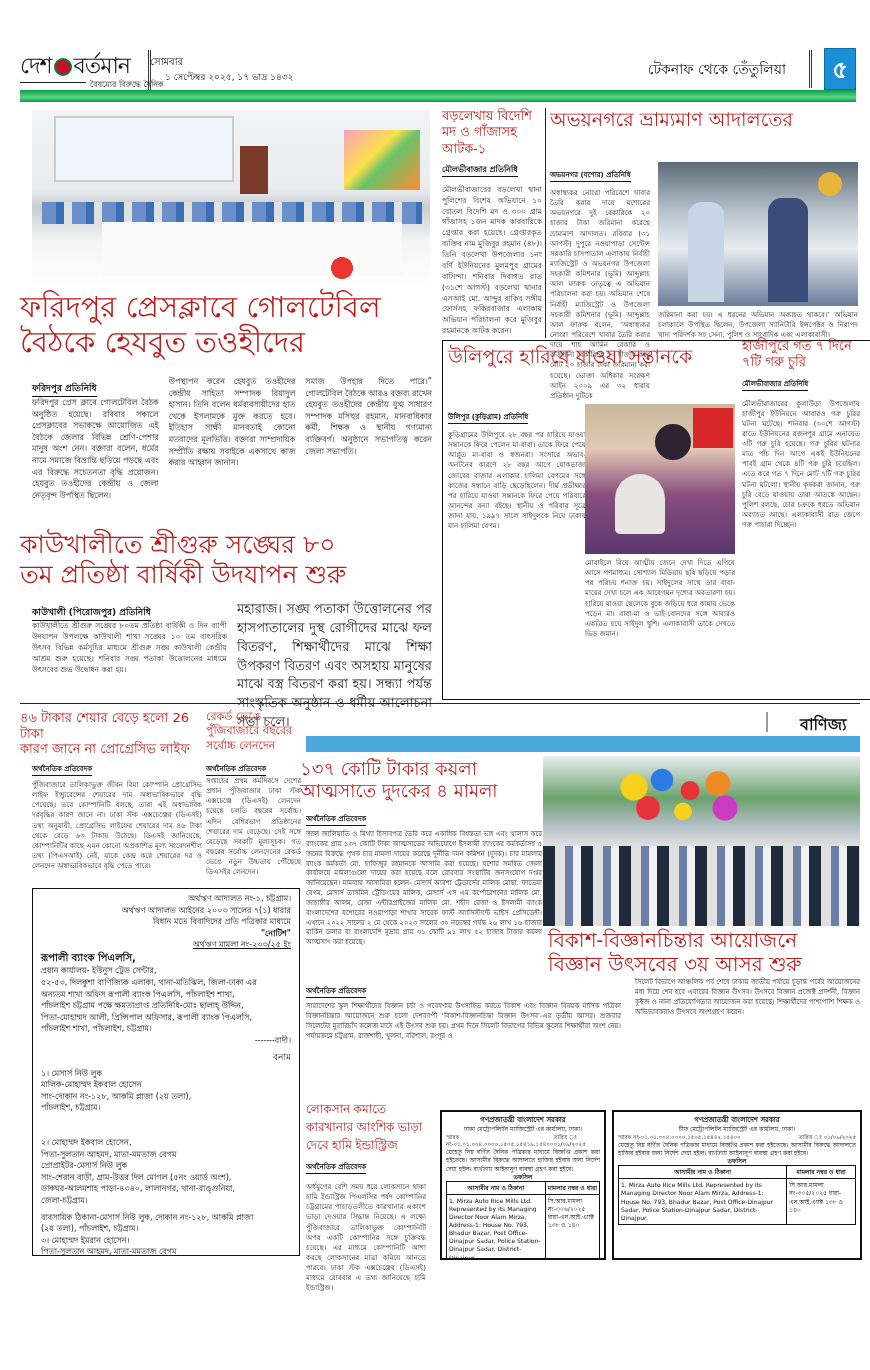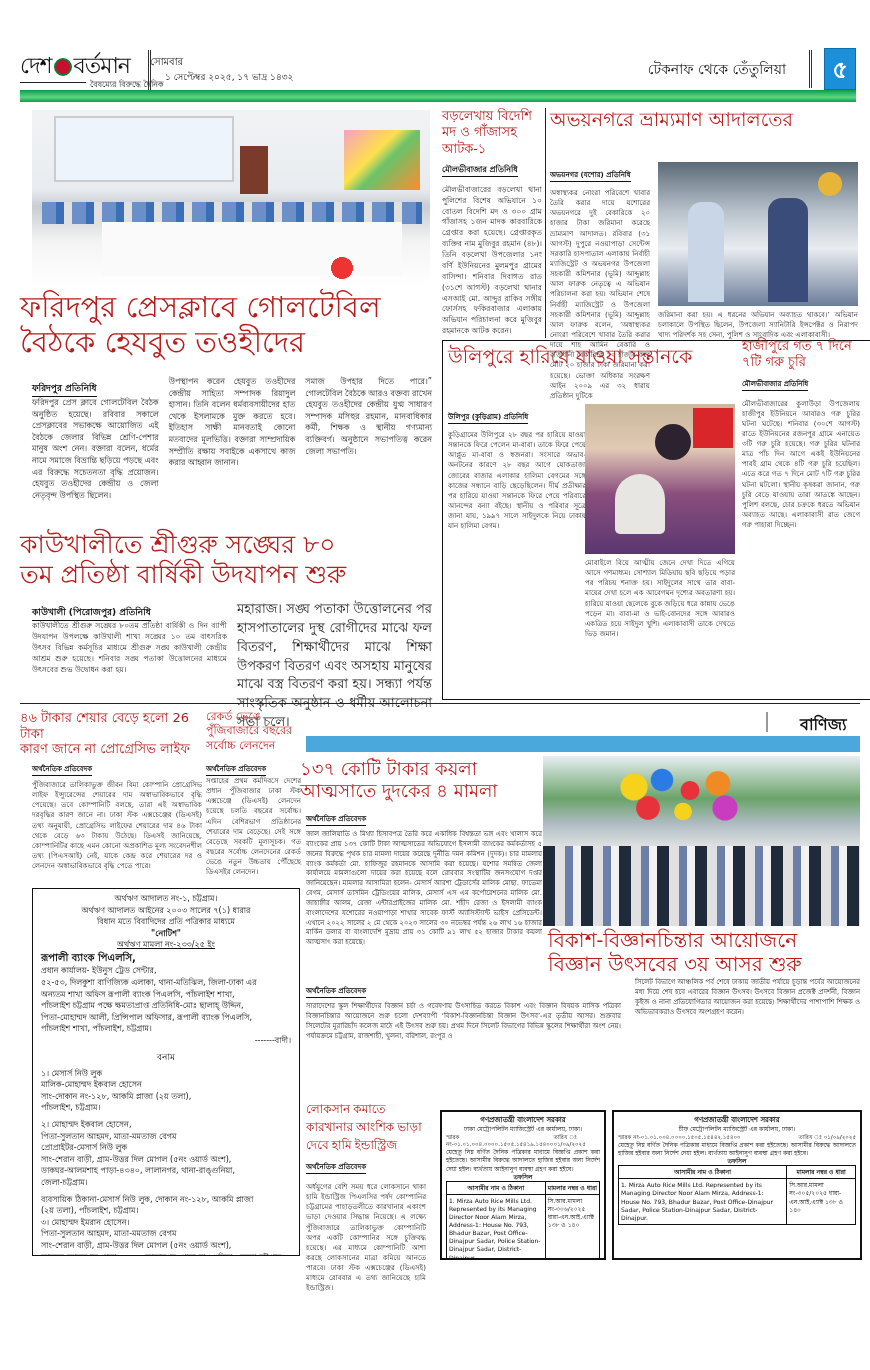--- a/index.html
+++ b/index.html
@@ -19,21 +19,21 @@
 .greenbar{left:20px;top:90px;width:836px;height:12px;background:linear-gradient(#0a9e46,#5ed48a 60%,#0a9e46)}
 .photo{overflow:hidden}
 .h1{font-family:"DejaVu Serif",serif;line-height:1.2;color:#b91c1c}
 .byline{font-size:9px;font-weight:bold;border-bottom:1px solid #111;display:inline-block}
 .body{font-size:8px;line-height:1.45;text-align:justify;color:#222}
 .cols{display:flex;gap:10px}
 .cols>div{flex:1}
 .box{border:1px solid #111}
 .divline{background:#222}
 .notice{font-size:8px;line-height:1.45}
-.notice .c{text-align:center}
+.notice .c{text-align:right}
 .tenders{font-size:6px;line-height:1.35}
 .tenders table{width:100%;border-collapse:collapse}
 .tenders td,.tenders th{border:1px solid #111;padding:2px;vertical-align:top;font-size:6px}
 </style>
 </head>
 <body>
 
 <div class="abs masthead">
   <div class="logo">
     <span>দেশ</span><span class="emb"></span><span>বর্তমান</span>
@@ -171,21 +171,21 @@
 <div class="abs" style="left:306px;top:978px;width:554px">
   <div class="cols" style="gap:14px">
     <div style="flex:1.4"><span class="byline" style="font-size:7px">অর্থনৈতিক প্রতিবেদক</span><p class="body" style="margin-top:4px;font-size:6.8px">সারাদেশের স্কুল শিক্ষার্থীদের বিজ্ঞান চর্চা ও গবেষণায় উৎসাহিত করতে বিকাশ এবং বিজ্ঞান বিষয়ক মাসিক পত্রিকা বিজ্ঞানচিন্তার আয়োজনে শুরু হলো দেশব্যাপী ‘বিকাশ-বিজ্ঞানচিন্তা বিজ্ঞান উৎসব’-এর তৃতীয় আসর। শুক্রবার সিলেটের মুরারিচাঁদ কলেজ মাঠে এই উৎসব শুরু হয়। প্রথম দিনে সিলেট বিভাগের বিভিন্ন স্কুলের শিক্ষার্থীরা অংশ নেয়। পর্যায়ক্রমে চট্টগ্রাম, রাজশাহী, খুলনা, বরিশাল, রংপুর ও</p></div>
     <div>
         <p class="body" style="font-size:6.8px">সিলেট বিভাগে আঞ্চলিক পর্ব শেষে ঢাকায় জাতীয় পর্যায়ে চূড়ান্ত পর্বের আয়োজনের মধ্য দিয়ে শেষ হবে এবারের বিজ্ঞান উৎসব। উৎসবে বিজ্ঞান প্রজেক্ট প্রদর্শনী, বিজ্ঞান কুইজ ও নানা প্রতিযোগিতার আয়োজন করা হয়েছে। শিক্ষার্থীদের পাশাপাশি শিক্ষক ও অভিভাবকরাও উৎসবে অংশগ্রহণ করেন।</p>
       </div>
   </div>
 </div>
 
 <div class="abs" style="left:306px;top:1100px;width:120px">
-  <div class="h1" style="font-size:12px;line-height:1.5;font-family:Liberation Serif, serif">লোকসান কমাতে কারখানার আংশিক ভাড়া দেবে হামি ইন্ডাস্ট্রিজ</div>
+  <div class="h1" style="font-size:12px;line-height:1.5;font-family:Liberation Sans, sans-serif">লোকসান কমাতে কারখানার আংশিক ভাড়া দেবে হামি ইন্ডাস্ট্রিজ</div>
   <span class="byline" style="font-size:7px">অর্থনৈতিক প্রতিবেদক</span>
   <p class="body" style="margin-top:8px;font-size:7px">অর্ধযুগের বেশি সময় ধরে লোকসানে থাকা হামি ইন্ডাস্ট্রিজ পিএলসির পর্ষদ কোম্পানির চট্টগ্রামের পাহাড়তলীতে কারখানার একাংশ ভাড়া দেওয়ার সিদ্ধান্ত নিয়েছে। এ লক্ষ্যে পুঁজিবাজারে তালিকাভুক্ত কোম্পানিটি অপর একটি কোম্পানির সঙ্গে চুক্তিবদ্ধ হয়েছে। এর মাধ্যমে কোম্পানিটি আশা করছে লোকসানের মাত্রা কমিয়ে আনতে পারবে। ঢাকা স্টক এক্সচেঞ্জের (ডিএসই) মাধ্যমে রোববার এ তথ্য জানিয়েছে হামি ইন্ডাস্ট্রিজ।</p>
 </div>
 
 <div class="abs box notice" style="left:32px;top:888px;width:268px;height:368px;padding:4px 8px;overflow:hidden">
   <div class="c">অর্থঋণ আদালত নং-১, চট্টগ্রাম।</div>
   <div class="c">অর্থঋণ আদালত আইনের ২০০৩ সালের ৭(১) ধারার</div>
   <div class="c">বিধান মতে বিবাদিদের প্রতি পত্রিকার মাধ্যমে</div>
   <div class="c" style="font-weight:bold">"নোটিশ"</div>
   <div class="c" style="text-decoration:underline">অর্থঋণ মামলা নং-২৩৩/২৫ ইং</div>
@@ -194,21 +194,21 @@
       <div>প্রধান কার্যালয়- ইউনুস ট্রেড সেন্টার,</div>
       <div>৫২-৫৩, দিলকুশা বাণিজ্যিক এলাকা, থানা-মতিঝিল, জিলা-ঢাকা এর</div>
       <div>অন্যতম শাখা অফিস রূপালী ব্যাংক পিএলসি, পাঁচলাইশ শাখা,</div>
       <div>পাঁচলাইশ চট্টগ্রাম পক্ষে ক্ষমতাপ্রাপ্ত প্রতিনিধি-মোঃ ছালাহ্ উদ্দিন,</div>
       <div>পিতা-মোহাম্মদ আলী, প্রিন্সিপাল অফিসার, রূপালী ব্যাংক পিএলসি,</div>
       <div>পাঁচলাইশ শাখা, পাঁচলাইশ, চট্টগ্রাম।</div>
     </div>
   <div style="text-align:right">-------বাদী।</div>
   <div class="c" style="font-size:9px;margin:4px 0">বনাম</div>
   <div id="defendants">
-      <div style="margin-bottom: 5px;">
+      <div style="margin-bottom: 23px;">
         <div>১। মেসার্স নিউ লুক</div>
         <div>মালিক-মোহাম্মদ ইকবাল হোসেন</div>
         <div>সাং-দোকান নং-১২৮, আকমি প্লাজা (২য় তলা),</div>
         <div>পাঁচলাইশ, চট্টগ্রাম।</div>
       </div>
       <div style="margin-bottom: 5px;">
         <div>২। মোহাম্মদ ইকবাল হোসেন,</div>
         <div>পিতা-সুলতান আহমদ, মাতা-মমতাজ বেগম</div>
         <div>প্রোপ্রাইটর-মেসার্স নিউ লুক</div>
         <div>সাং-শেরান বাড়ী, গ্রাম-উত্তর দিল মোগল (৫নং ওয়ার্ড অংশ),</div>

